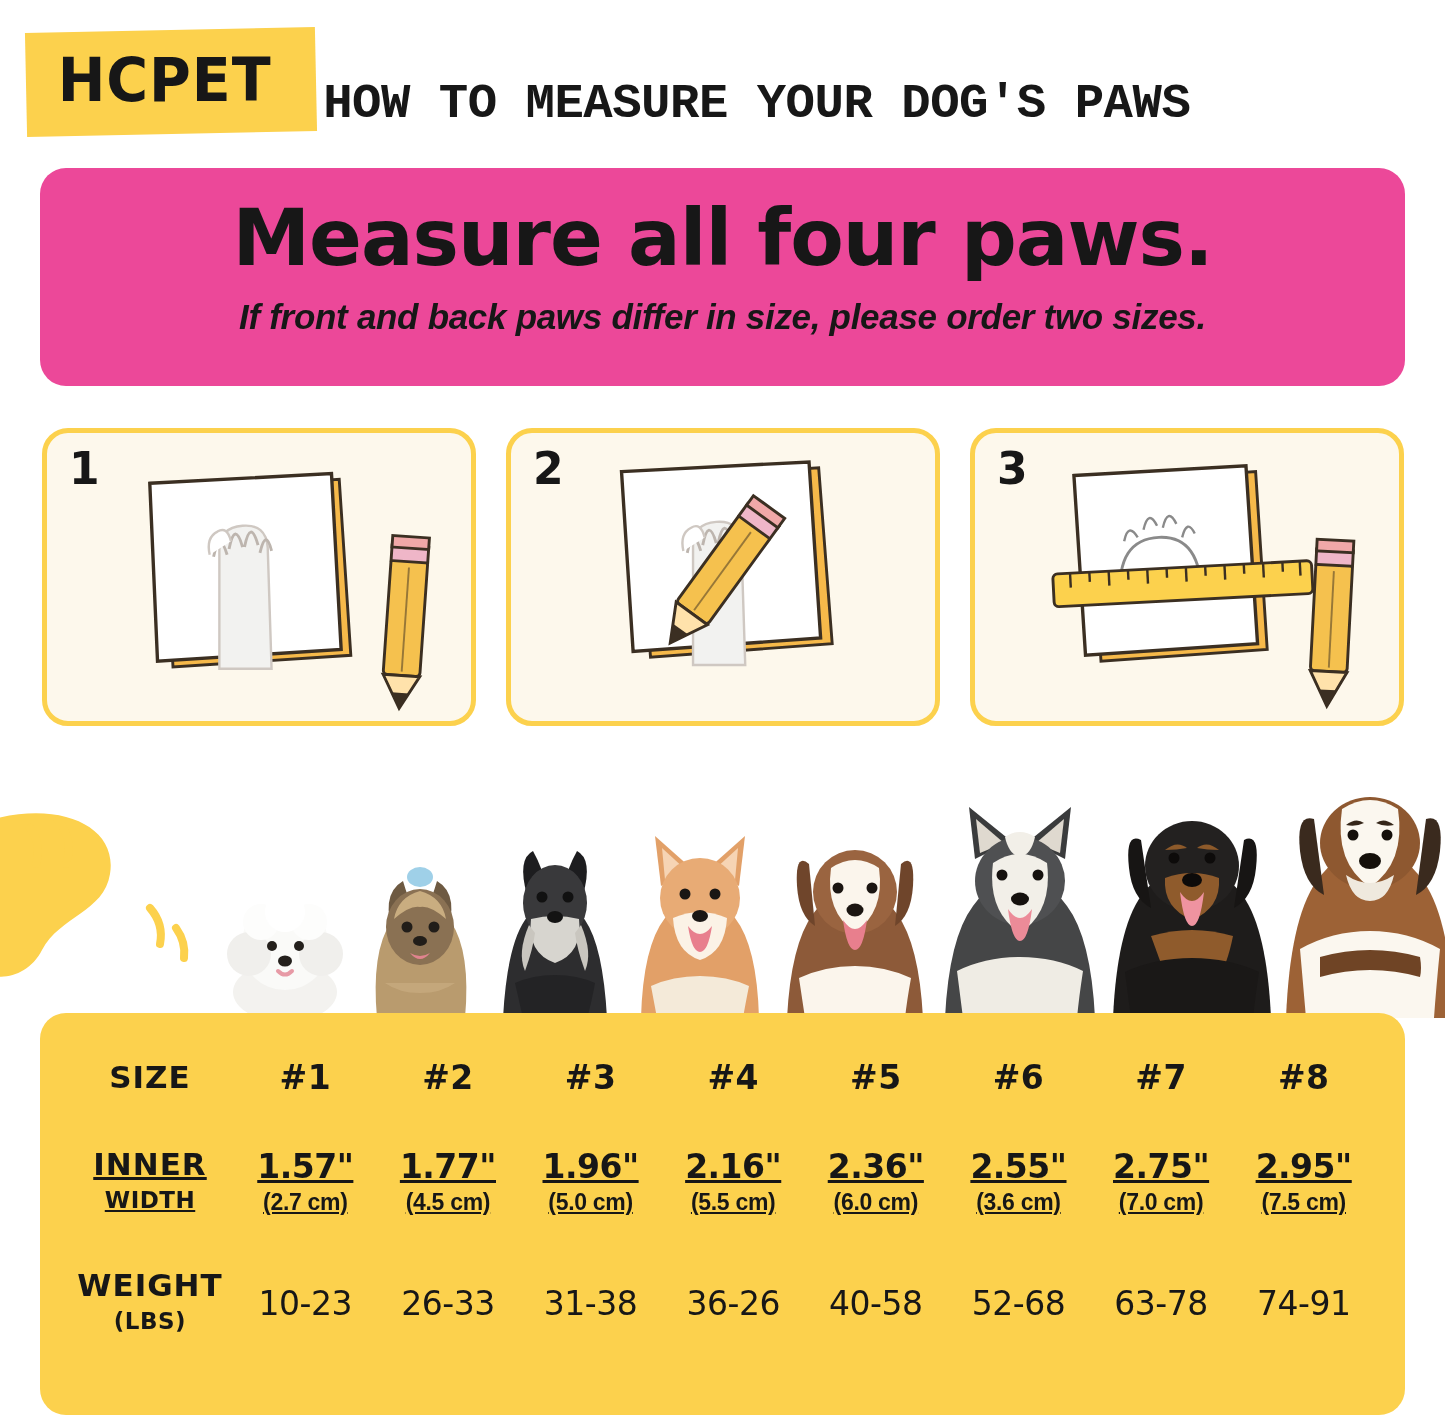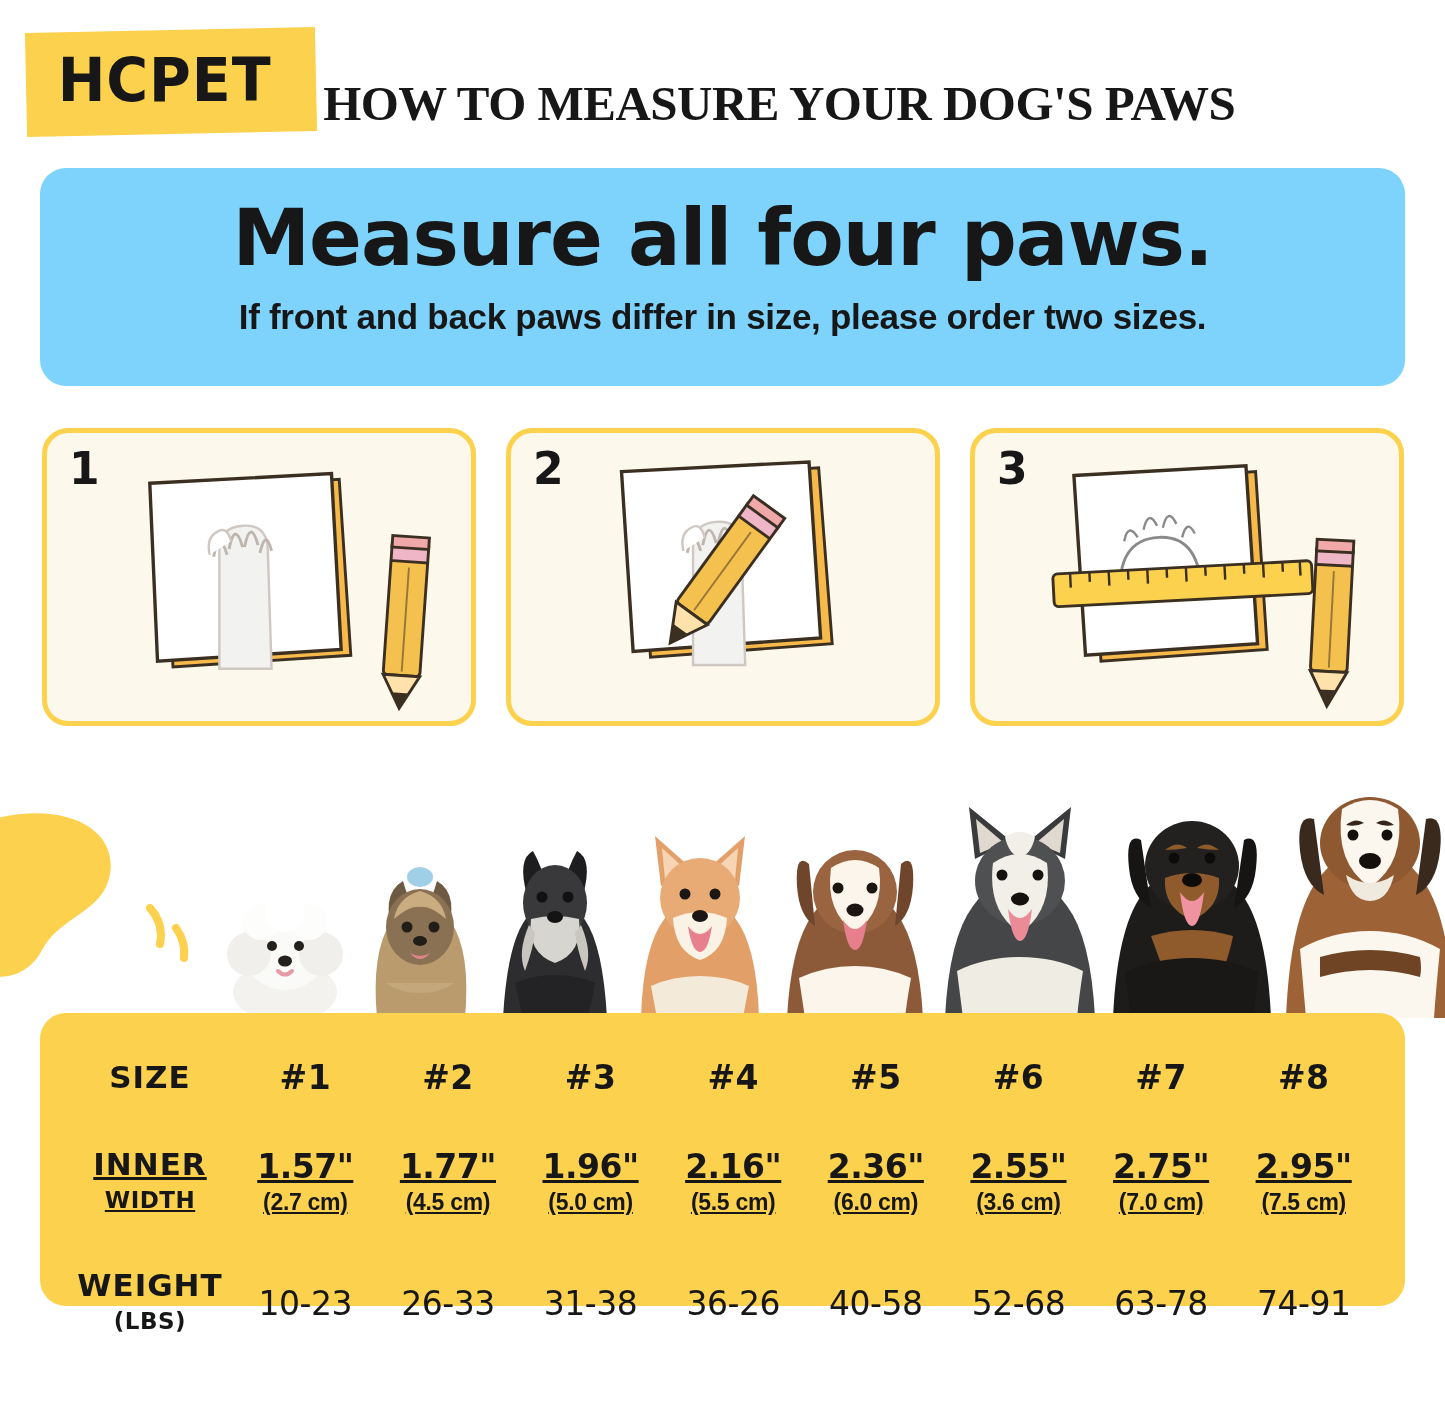--- a/index.html
+++ b/index.html
@@ -45,55 +45,56 @@
     z-index: 1;
     font-family: "DejaVu Sans", sans-serif;
     font-weight: bold;
     font-size: 60px;
     letter-spacing: 1px;
     padding: 0 12px;
     line-height: 104px;
     transform: scaleX(0.95);
   }
   .header-title {
-    font-family: Liberation Serif, serif;
+    font-family: Liberation Mono, monospace;
     font-weight: bold;
     font-size: 49px;
     letter-spacing: -0.5px;
     margin-left: 34px;
     white-space: nowrap;
   }
 
   
   .banner {
     position: absolute;
     top: 168px;
     left: 40px;
     width: 1365px;
     height: 218px;
-    background: #7dd3fc;
+    background: #ec4899;
     border-radius: 26px;
     box-sizing: border-box;
     padding: 22px 40px 0 40px;
     text-align: center;
   }
   .banner-title {
     font-family: "DejaVu Sans", sans-serif;
     font-weight: bold;
     font-size: 78px;
     line-height: 96px;
     letter-spacing: -1px;
   }
   .banner-sub {
     font-family: "Liberation Sans", sans-serif;
     font-weight: bold;
     font-size: 35px;
     line-height: 46px;
     margin-top: 8px;
     letter-spacing: -0.3px;
+    font-style: italic;
   }
 
   
   .steps {
     position: absolute;
     top: 428px;
     left: 42px;
     width: 1362px;
     height: 298px;
     display: flex;
@@ -154,21 +155,21 @@
   .dog {
     position: relative;
   }
 
   
   .size-table {
     position: absolute;
     left: 40px;
     top: 1013px;
     width: 1365px;
-    height: 293px;
+    height: 402px;
     background: #fcd14d;
     border-radius: 26px;
     box-sizing: border-box;
     padding: 24px 30px 10px 26px;
   }
   table {
     width: 100%;
     border-collapse: collapse;
     table-layout: fixed;
   }

